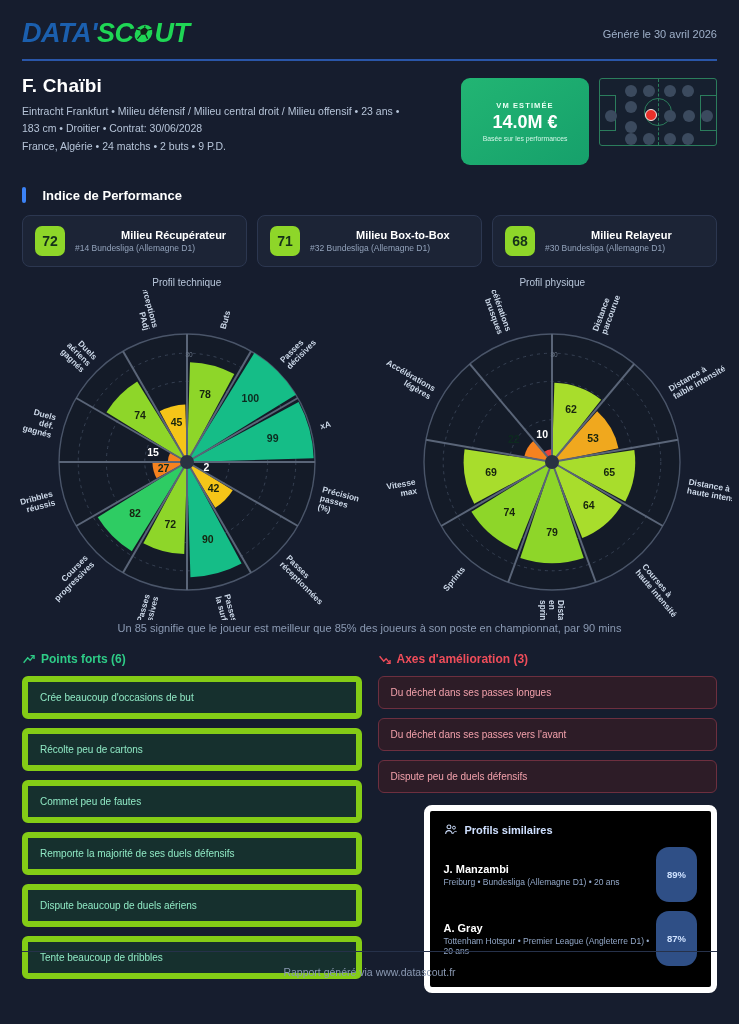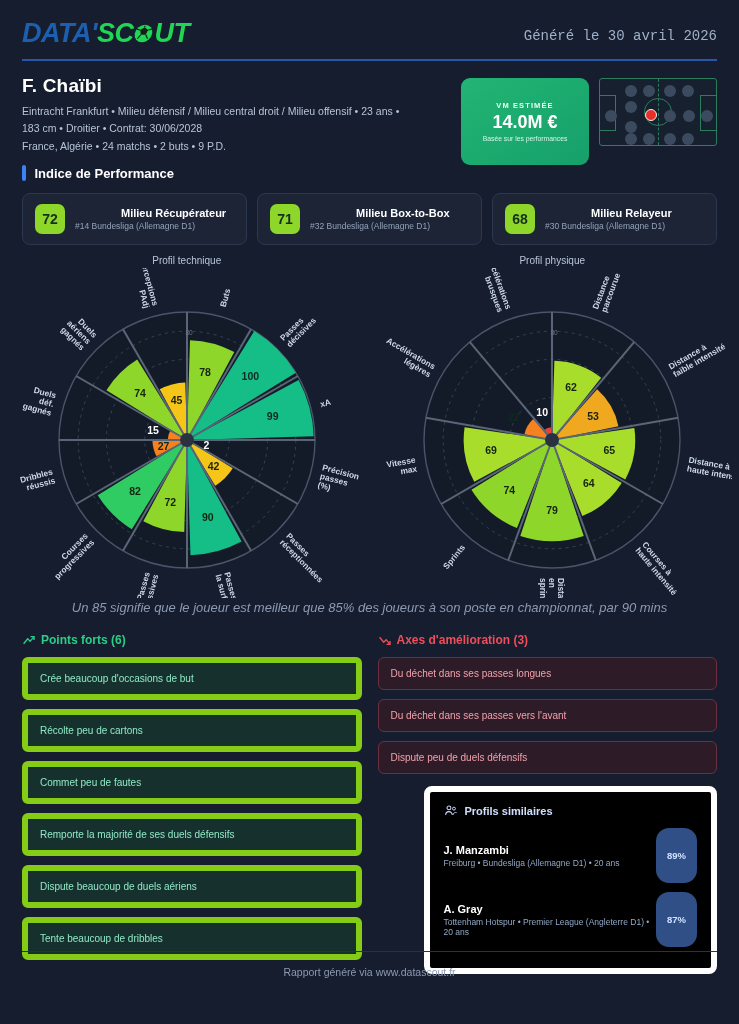--- a/index.html
+++ b/index.html
@@ -10,21 +10,21 @@
     overflow: hidden;
   }
   .page { position: relative; width: 739px; height: 1024px; background: #161d2e; }
 
   
   .header { padding: 18px 22px 0 22px; display: flex; align-items: flex-start; justify-content: space-between; }
   .logo { font-style: italic; font-weight: bold; font-size: 27px; letter-spacing: -0.5px; display: flex; align-items: center; }
   .logo .lg-data { color: #1b5fae; }
   .logo .lg-sc, .logo .lg-ut { color: #1fd655; }
   .ball { display: inline-block; width: 19px; height: 19px; position: relative; transform: skewX(-11deg); margin: 0 1px; vertical-align: middle; }
-  .gen-date { color: #9fb0c9; font-size: 14px; padding-top: 10px; font-family: Liberation Mono, monospace; }
+  .gen-date { color: #9fb0c9; font-size: 11px; padding-top: 10px; }
   .rule { height: 2px; background: #2a56a8; margin: 10px 22px 0 22px; }
 
   
   .player-wrap { display: flex; justify-content: space-between; align-items: flex-start; padding: 14px 22px 0 22px; }
   .pname { color: #fff; font-size: 19px; font-weight: bold; letter-spacing: .2px; }
   .pmeta { color: #b6c4d8; font-size: 10.5px; line-height: 1.65; margin-top: 6px; max-width: 430px; }
   .right-head { display: flex; gap: 10px; align-items: flex-start; padding-top: 3px; }
 
   .vm-card { width: 128px; height: 87px; background: linear-gradient(145deg,#22b573,#16a06b); border-radius: 9px;
              display: flex; flex-direction: column; align-items: center; justify-content: center; gap: 2px; }
@@ -37,38 +37,38 @@
   .pitch .halfline { position: absolute; left: 50%; top: 0; bottom: 0; width: 0; border-left: 1.2px dashed #2b7d5c; }
   .pitch .circle { position: absolute; left: 50%; top: 50%; width: 28px; height: 28px; margin: -14px 0 0 -14px;
                    border: 1.3px solid #2b7d5c; border-radius: 50%; }
   .pitch .box { position: absolute; top: 16px; width: 17px; height: 36px; border: 1.3px solid #2b7d5c; }
   .pitch .box.l { left: -1px; border-left: none; }
   .pitch .box.r { right: -1px; border-right: none; }
   .dot { position: absolute; width: 12px; height: 12px; border-radius: 50%; background: #3b4a5e; }
   .dot.active { background: #e8302a; border: 1.4px solid #f4e9e9; }
 
   
-  .sec-title { display: flex; align-items: center; gap: 9px; padding: 0 22px; }
+  .sec-title { display: flex; align-items: center; gap: 17px; padding: 0 22px; margin-top: 22px; }
   .sec-bar { width: 3.5px; height: 16px; background: #3b82f6; border-radius: 2px; }
   .sec-text { color: #ffffff; font-size: 13px; font-weight: bold; }
 
   
   .roles { display: flex; gap: 10px; padding: 0 22px; margin-top: 12px; }
   .role { flex: 1; background: #1c2436; border: 1px solid #2b3singular; border: 1px solid #2c3750; border-radius: 8px;
           padding: 10px 12px; display: flex; align-items: center; gap: 10px; }
   .role-score { width: 30px; height: 30px; border-radius: 7px; background: #8ed629; color: #15301a;
                 font-size: 14px; font-weight: bold; display: flex; align-items: center; justify-content: center; flex: none; }
   .role-name { color: #ffffff; font-size: 11px; font-weight: bold; margin-left: 46px; }
   .role-rank { color: #93a3bb; font-size: 8.5px; margin-top: 2px; }
 
   
   .radars { display: flex; padding: 10px 4px 0 4px; }
   .radar-col { flex: 1; display: flex; flex-direction: column; align-items: center; }
   .radar-title { color: #b8c6da; font-size: 10px; margin-bottom: 2px; }
-  .radar-note { color: #8b9ab3; font-size: 13px; font-style: italic; text-align: center; margin-top: 2px; }
+  .radar-note { color: #8b9ab3; font-size: 11px; text-align: center; margin-top: 2px; }
 
   
   .cols { display: flex; gap: 16px; padding: 0 22px; margin-top: 18px; align-items: flex-start; }
   .col { flex: 1; }
   .col-head { display: flex; align-items: center; gap: 6px; font-size: 12px; font-weight: bold; margin-bottom: 10px; }
   .col-head.good { color: #2ecc87; }
   .col-head.bad { color: #ef4d5a; }
   .item { border-radius: 6px; padding: 10px 12px; font-size: 10px; margin-bottom: 9px; }
   .item.good { background: #16302e; border: 6px solid #84cc16; color: #8fe8c4; }
   .item.bad { background: #2d1c27; border: 1px solid #6d2f3f; color: #f2a0ab; }

